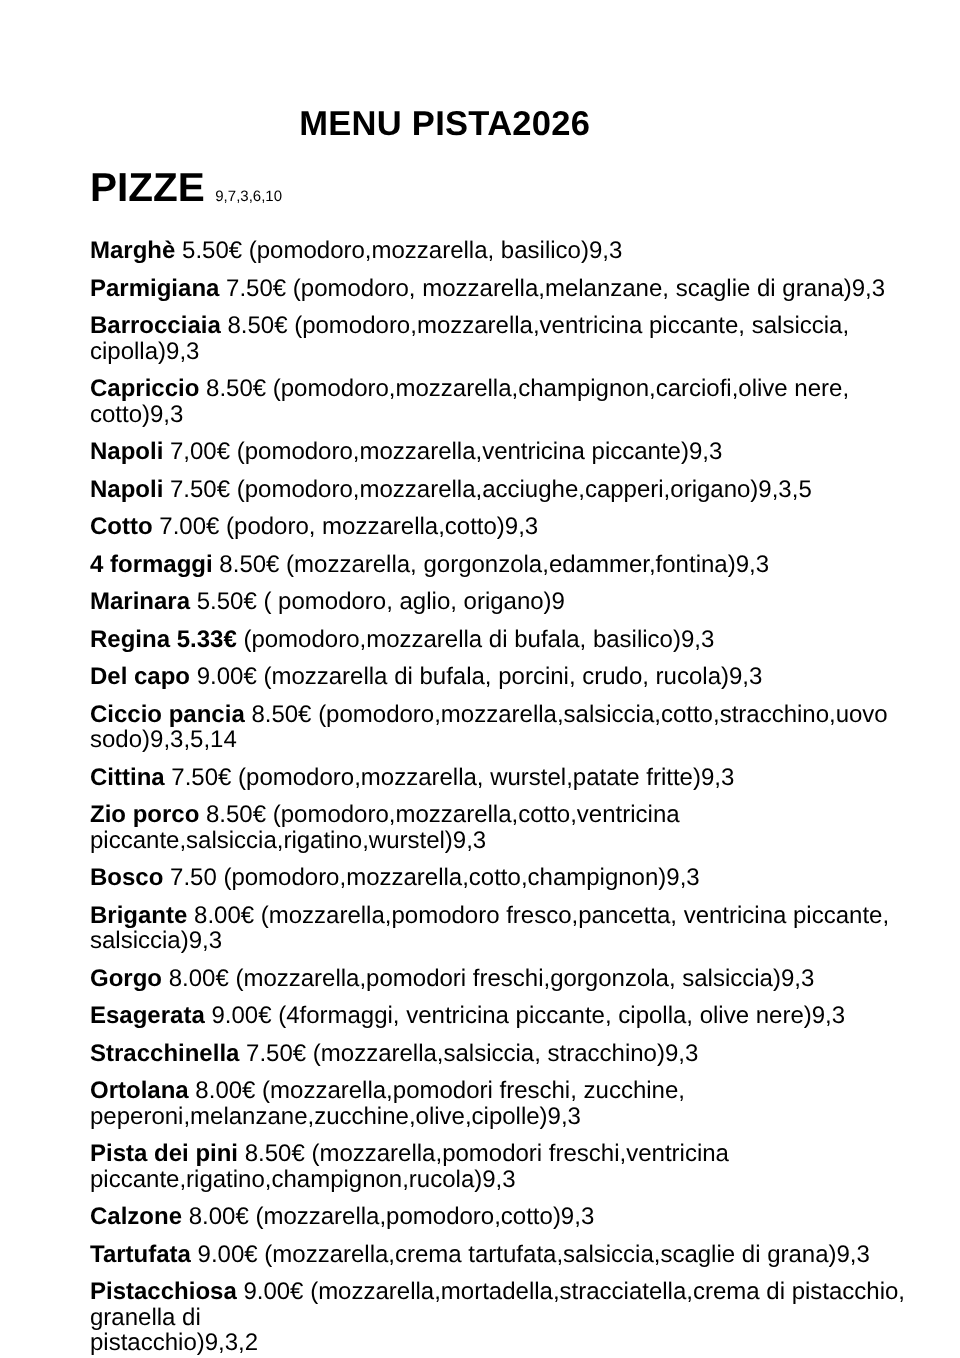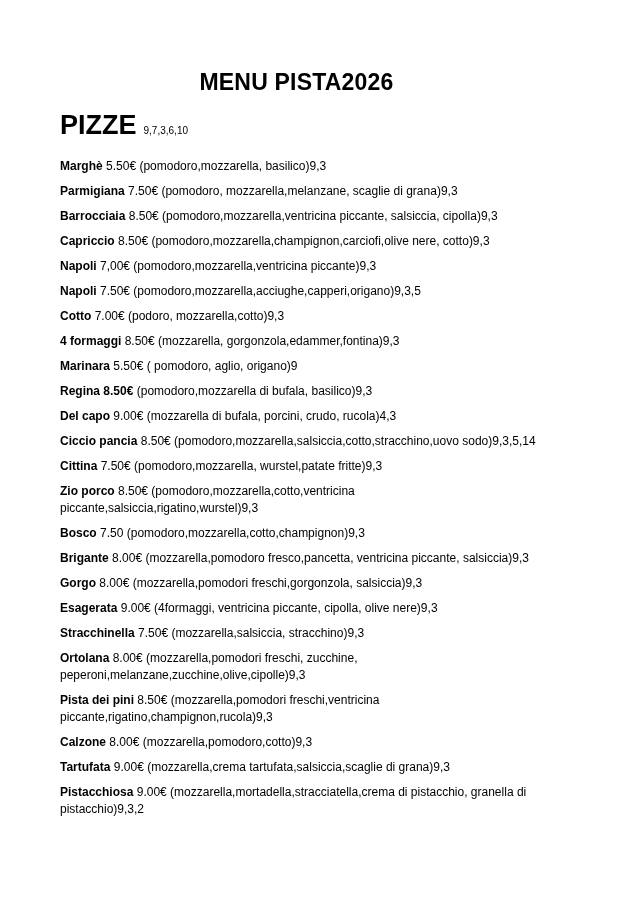--- a/index.html
+++ b/index.html
@@ -39,21 +39,21 @@
   .section-codes {
     font-size:10px;
     margin-left:7px;
   }
   .items {
     margin-top:12px;
     width:545px;
   }
   .item {
     margin:0 0 8px 0;
-    font-size:12px;
+    font-size:16px;
     line-height:17px;
     white-space:pre-wrap;
   }
   .item strong { font-weight:bold; }
 </style>
 </head>
 <body>
 
 <div class="page">
   <h1 class="doc-title">MENU PISTA2026</h1>
@@ -65,22 +65,22 @@
   <div class="items">
       <p class="item"><strong>Marghè</strong><span> 5.50€ (pomodoro,mozzarella, basilico)9,3</span></p>
       <p class="item"><strong>Parmigiana</strong><span> 7.50€ (pomodoro, mozzarella,melanzane, scaglie di grana)9,3</span></p>
       <p class="item"><strong>Barrocciaia</strong><span> 8.50€ (pomodoro,mozzarella,ventricina piccante, salsiccia, cipolla)9,3</span></p>
       <p class="item"><strong>Capriccio</strong><span> 8.50€ (pomodoro,mozzarella,champignon,carciofi,olive nere, cotto)9,3</span></p>
       <p class="item"><strong>Napoli</strong><span> 7,00€ (pomodoro,mozzarella,ventricina piccante)9,3</span></p>
       <p class="item"><strong>Napoli</strong><span> 7.50€ (pomodoro,mozzarella,acciughe,capperi,origano)9,3,5</span></p>
       <p class="item"><strong>Cotto</strong><span> 7.00€ (podoro, mozzarella,cotto)9,3</span></p>
       <p class="item"><strong>4 formaggi</strong><span> 8.50€ (mozzarella, gorgonzola,edammer,fontina)9,3</span></p>
       <p class="item"><strong>Marinara</strong><span> 5.50€ ( pomodoro, aglio, origano)9</span></p>
-      <p class="item"><strong>Regina 8.50€</strong><span> (pomodoro,mozzarella di bufala, basilico)9,3</span></p>
-      <p class="item"><strong>Del capo</strong><span> 9.00€ (mozzarella di bufala, porcini, crudo, rucola)4,3</span></p>
+      <p class="item"><strong>Regina 5.33€</strong><span> (pomodoro,mozzarella di bufala, basilico)9,3</span></p>
+      <p class="item"><strong>Del capo</strong><span> 9.00€ (mozzarella di bufala, porcini, crudo, rucola)9,3</span></p>
       <p class="item"><strong>Ciccio pancia</strong><span> 8.50€ (pomodoro,mozzarella,salsiccia,cotto,stracchino,uovo sodo)9,3,5,14</span></p>
       <p class="item"><strong>Cittina</strong><span> 7.50€ (pomodoro,mozzarella, wurstel,patate fritte)9,3</span></p>
       <p class="item"><strong>Zio porco</strong><span> 8.50€ (pomodoro,mozzarella,cotto,ventricina
 piccante,salsiccia,rigatino,wurstel)9,3</span></p>
       <p class="item"><strong>Bosco</strong><span> 7.50 (pomodoro,mozzarella,cotto,champignon)9,3</span></p>
       <p class="item"><strong>Brigante</strong><span> 8.00€ (mozzarella,pomodoro fresco,pancetta, ventricina piccante, salsiccia)9,3</span></p>
       <p class="item"><strong>Gorgo</strong><span> 8.00€ (mozzarella,pomodori freschi,gorgonzola, salsiccia)9,3</span></p>
       <p class="item"><strong>Esagerata</strong><span> 9.00€ (4formaggi, ventricina piccante, cipolla, olive nere)9,3</span></p>
       <p class="item"><strong>Stracchinella</strong><span> 7.50€ (mozzarella,salsiccia, stracchino)9,3</span></p>
       <p class="item"><strong>Ortolana</strong><span> 8.00€ (mozzarella,pomodori freschi, zucchine,

